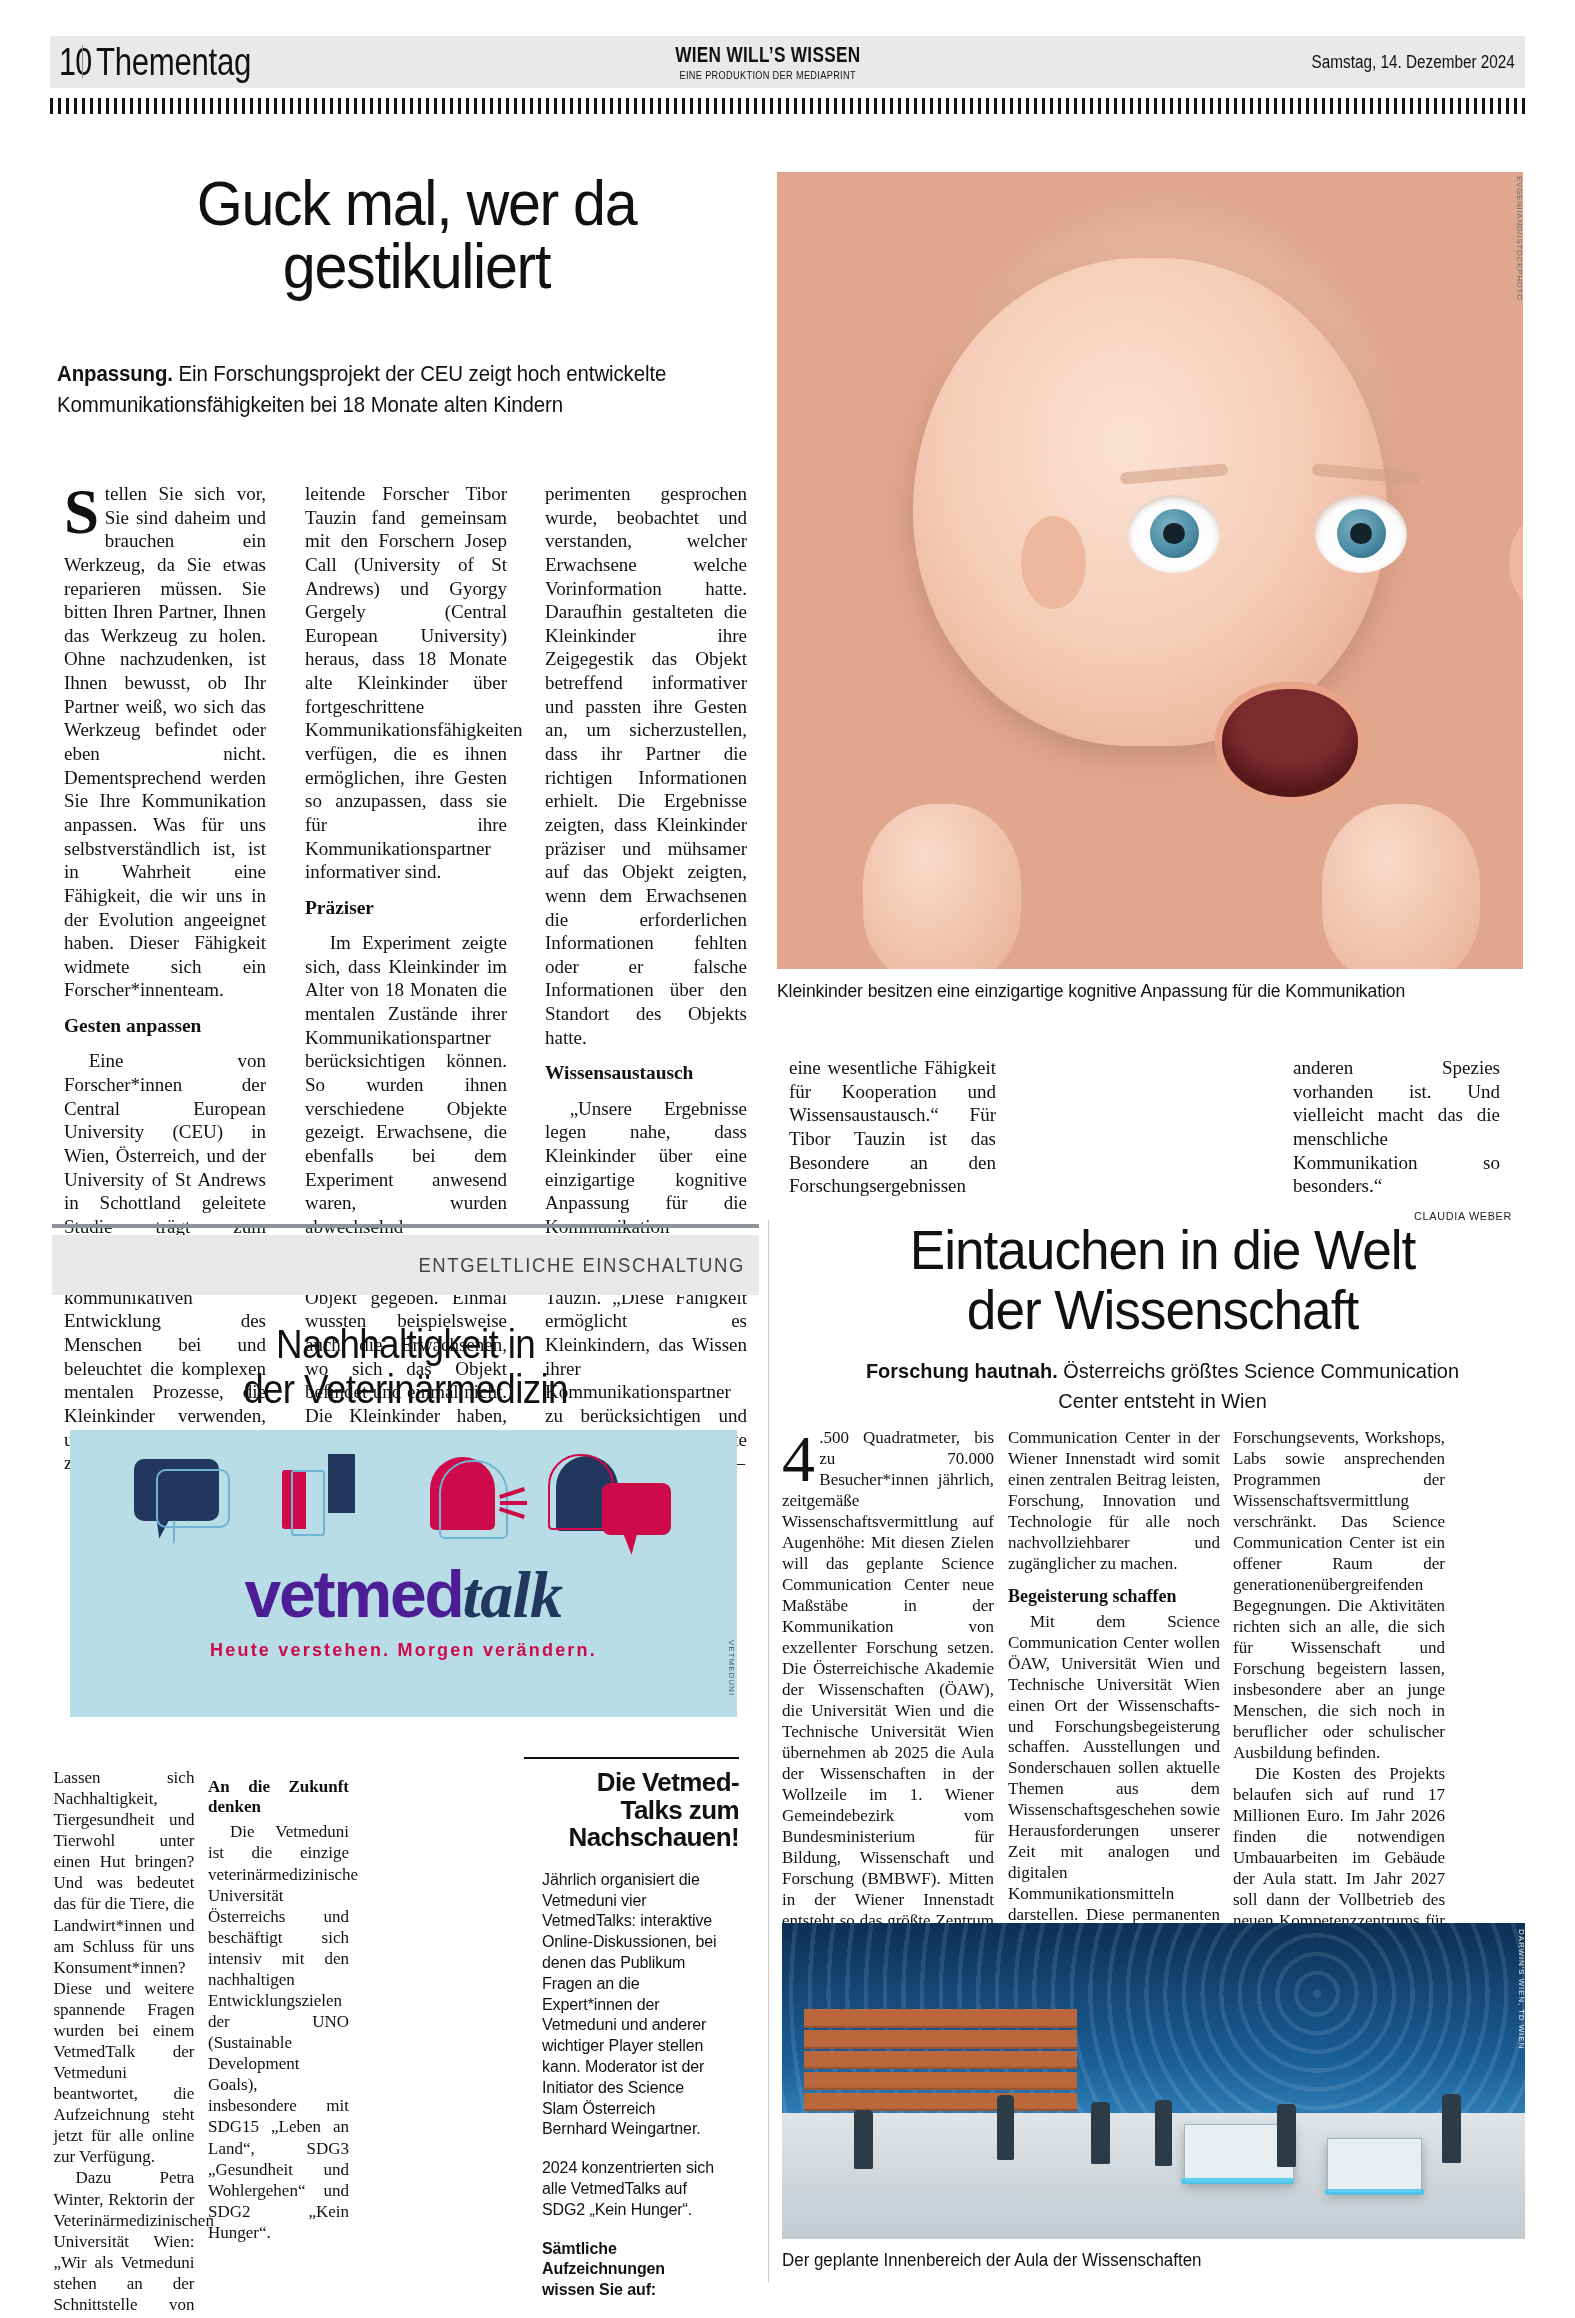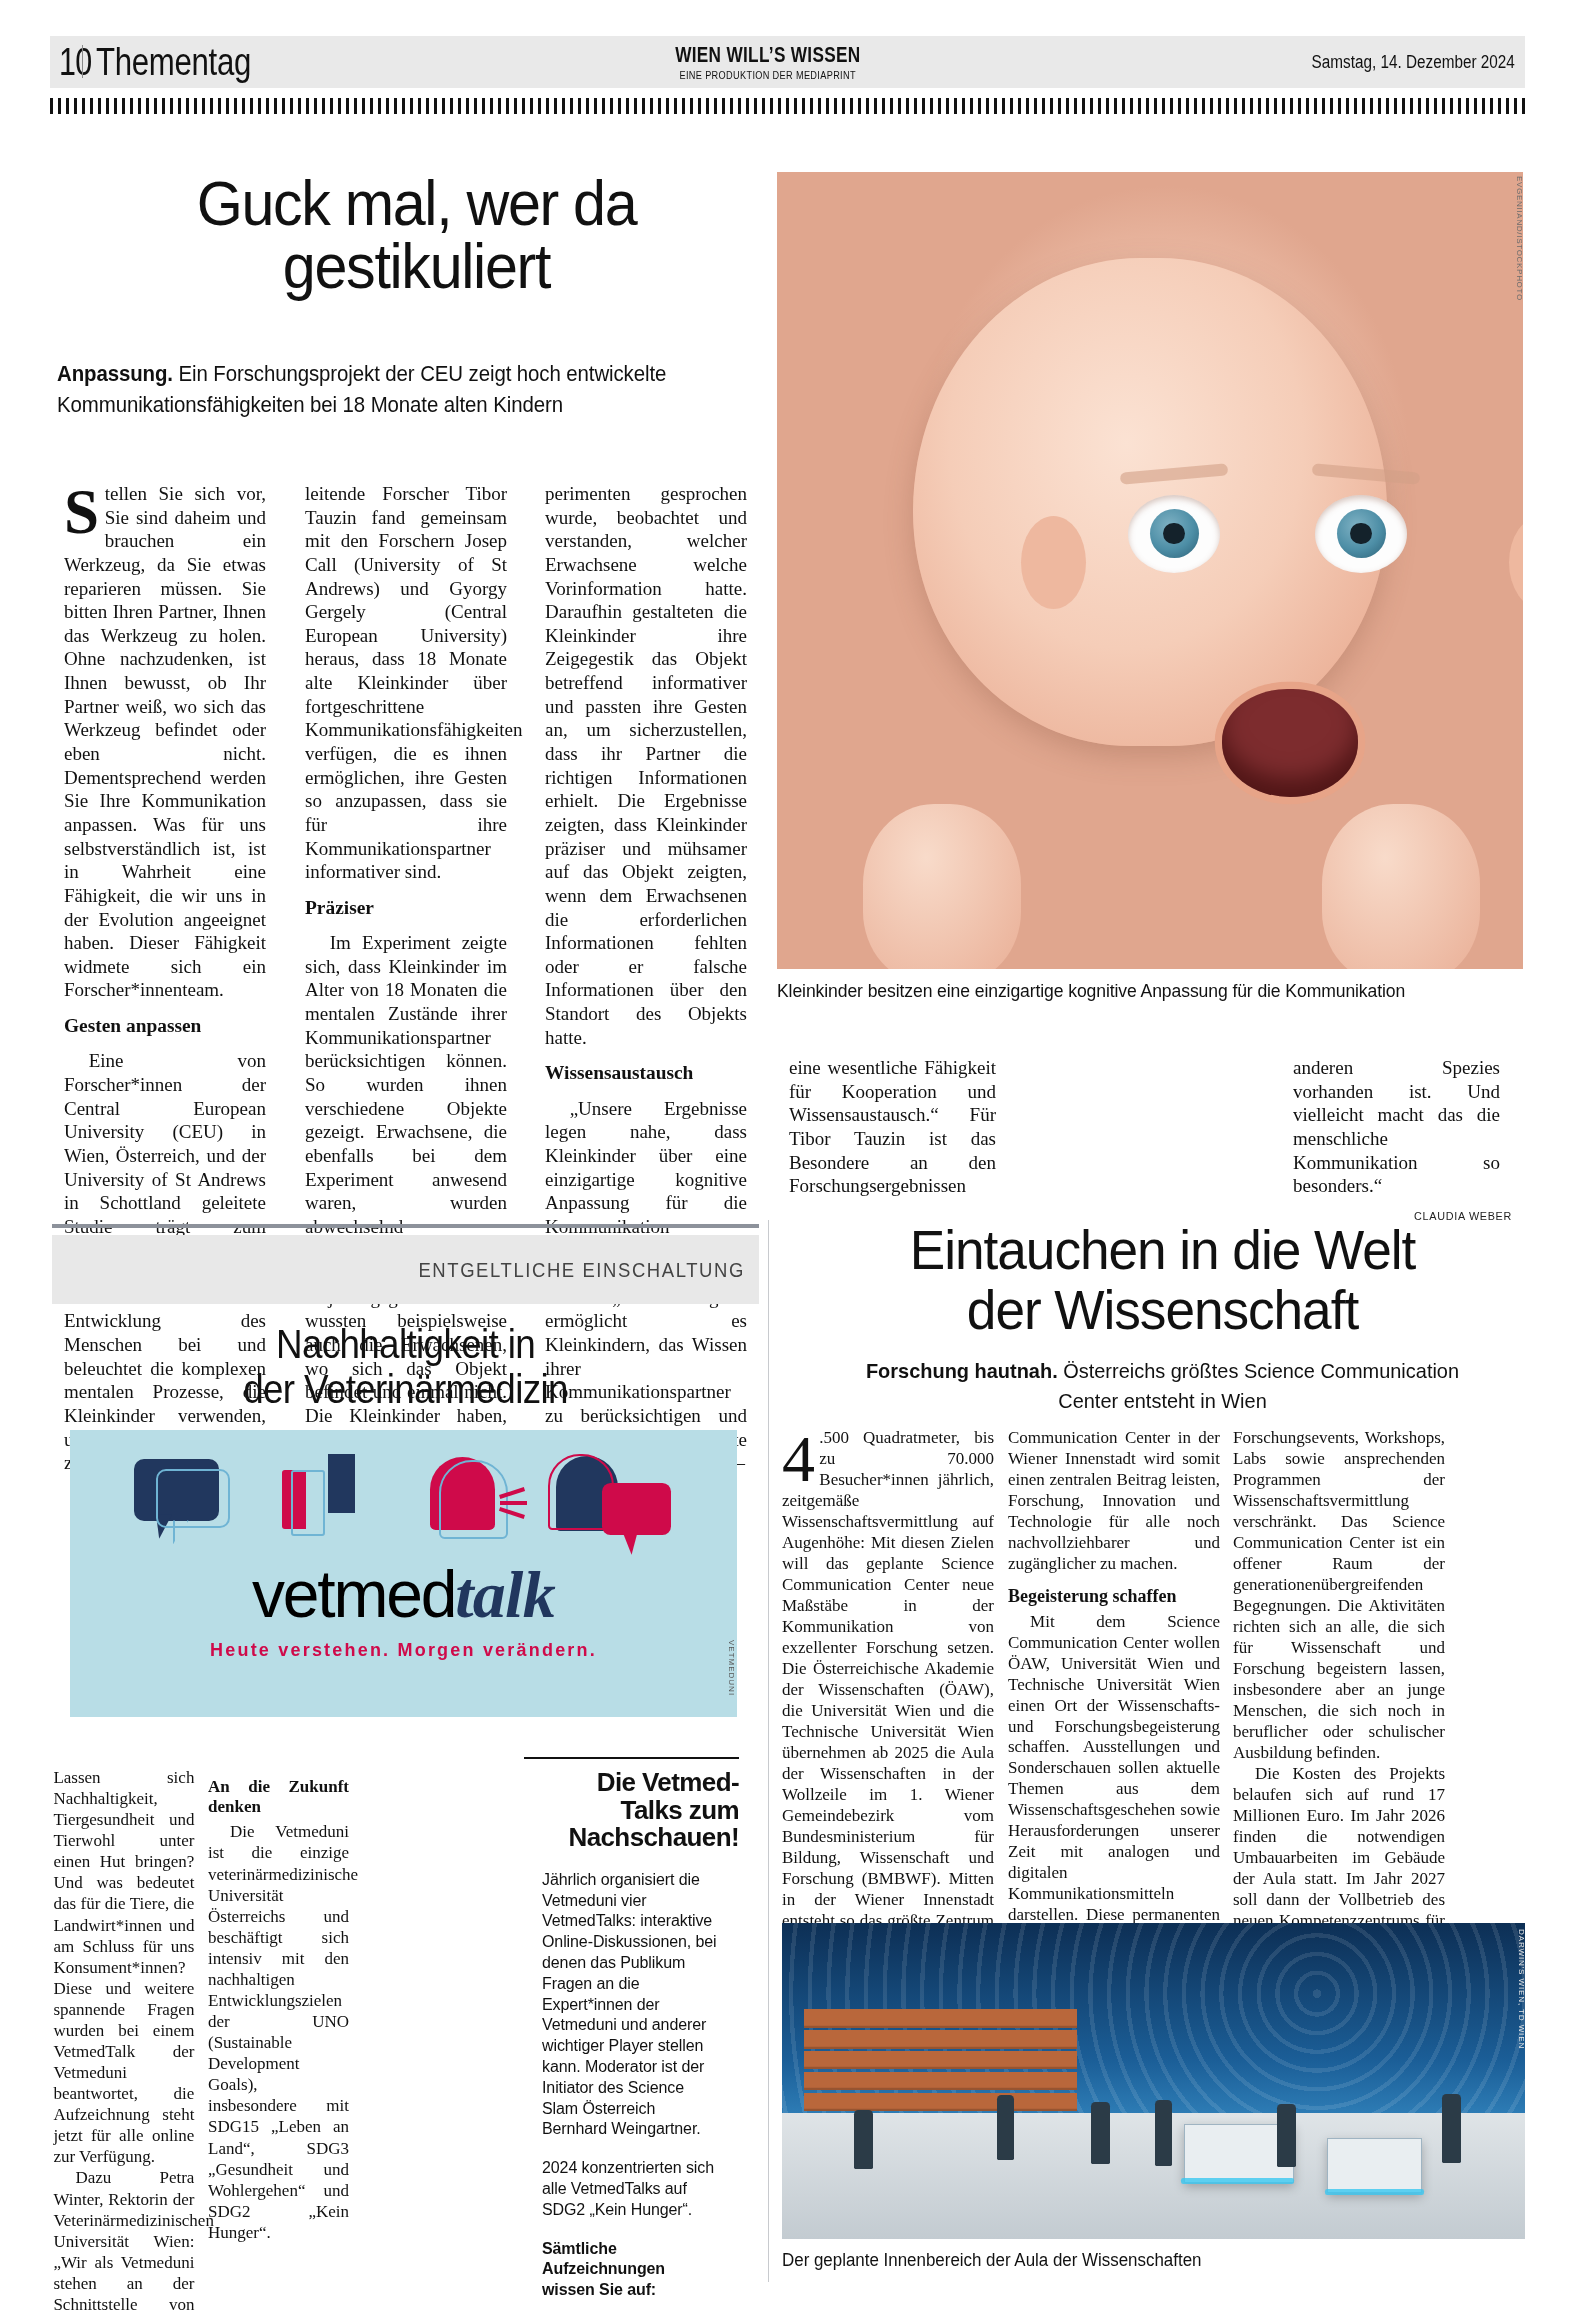--- a/index.html
+++ b/index.html
@@ -155,21 +155,21 @@
             font-size:10.8px; letter-spacing:0.7px; text-align:right;
             margin-top:8.6px; color:#222; }
 
   
   .hr-thick { position:absolute; height:4.3px; background:#8d929b; }
   .vrule { position:absolute; width:1.4px; background:#c8cace; }
 
   
   .ad-wrap { position:absolute; left:52px; top:1222px; width:707px; height:1062px; }
   .ad-label-bar {
-    position:absolute; left:0; top:13px; width:707px; height:69px;
+    position:absolute; left:0; top:13px; width:707px; height:60px;
     background:#e8e8e8;
     display:flex; align-items:center; justify-content:flex-end;
   }
   .ad-label {
     font-family:"Liberation Sans", sans-serif;
     font-size:21px; letter-spacing:1.8px; color:#444;
     padding-right:16px; transform:scaleX(0.88); transform-origin:right center;
   }
   .ad-headline {
     position:absolute; left:0; top:100px; width:707px; text-align:center;
@@ -186,21 +186,21 @@
   .vm-credit {
     position:absolute; right:1.4px; top:210px;
     writing-mode:vertical-rl; font-family:"Liberation Sans", sans-serif;
     font-size:8px; letter-spacing:1px; color:#555;
   }
   .vm-logo {
     position:absolute; left:0; top:126px; width:667px; text-align:center;
   }
   .vm-logo .vm-word {
     font-family:"Liberation Sans", sans-serif;
-    font-weight:400; font-size:66px; letter-spacing:-2.2px; color:#000000;
+    font-weight:700; font-size:66px; letter-spacing:-2.2px; color:#4c1d95;
     vertical-align:baseline;
   }
   .vm-logo .vm-word2 {
     font-family:"Liberation Serif", serif;
     font-style:italic; font-weight:700; font-size:66px;
     color:#21375e; letter-spacing:-0.7px;
   }
   .vm-tag {
     position:absolute; left:0; top:210px; width:667px; text-align:center;
     font-family:"Liberation Sans", sans-serif;

